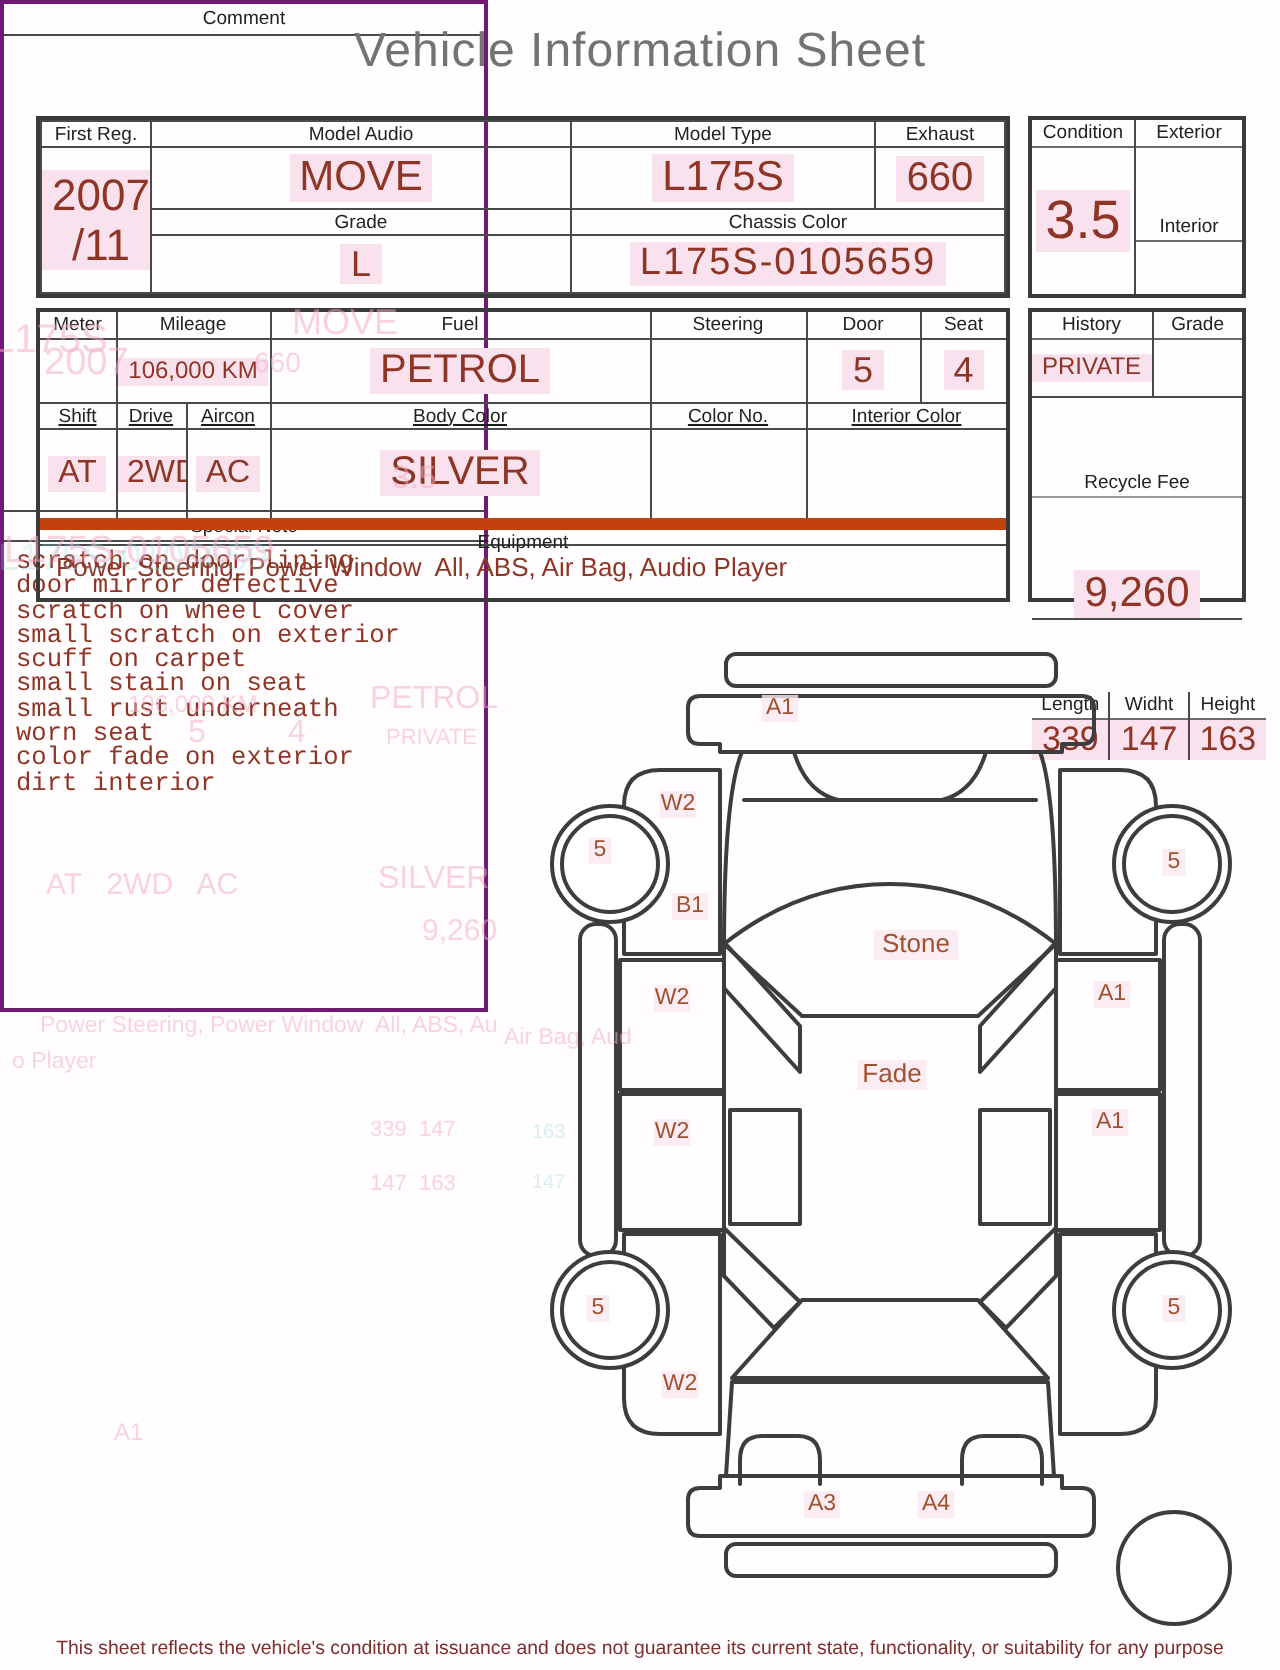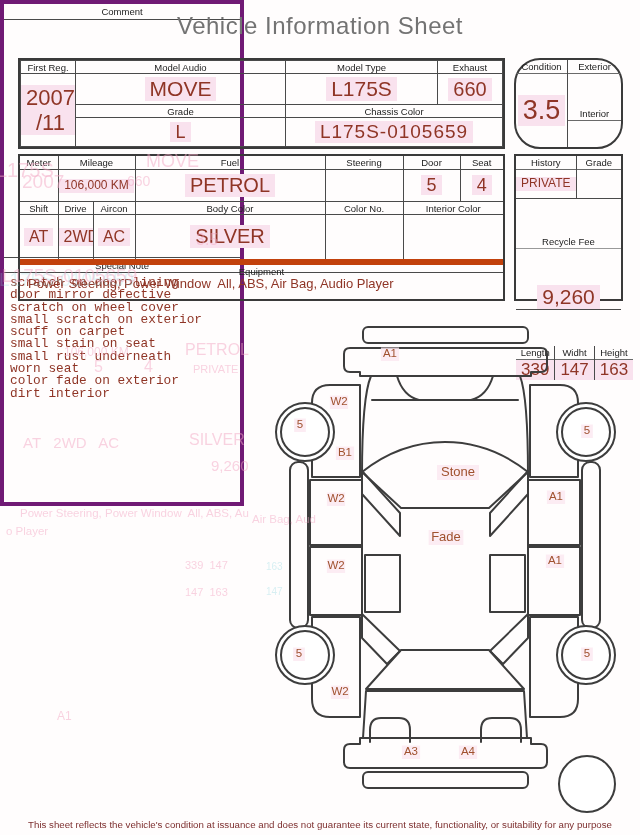--- a/index.html
+++ b/index.html
@@ -16,21 +16,21 @@
   td.v{text-align:center;vertical-align:middle;}
   .red{color:#8f3526;}
   .hl{background:#f9e2ee;padding:0 5px;display:inline-block;line-height:1.15;}
   
   .t1{left:18px;top:58px;width:487px;height:91px;}
   .t1 tr.hr{height:13px;} .t1 tr.vr1{height:31px;} .t1 tr.hr2{height:13px;}
   .firstreg{font-size:22px;line-height:22px;}
   .fs21{font-size:21px;} .fs20{font-size:20px;} .fs19{font-size:19px;} .fs18{font-size:18px;}
   .fs16{font-size:16px;} .fs12{font-size:12px;}
   
-  .p1{left:514px;top:58px;width:109px;height:91px;display:flex;border-radius:26px;}
+  .p1{left:514px;top:58px;width:109px;height:91px;display:flex;}
   .p1 .ccol{width:52px;border-right:1px solid #4a4a4a;display:flex;flex-direction:column;}
   .p1 .ecol{flex:1;display:flex;flex-direction:column;}
   .hline{border-bottom:1px solid #6a6a6a;}
   .hcell{height:14px;line-height:14px;}
   .bigcond{flex:1;display:flex;align-items:center;justify-content:center;font-size:27px;}
   .egap1{height:33px;} 
   
   .t2{left:18px;top:154px;width:487px;height:147px;display:flex;flex-direction:column;}
   .t2 table.grid{height:auto;}
   .t2 tr.hr{height:13px;} .t2 tr.vrA{height:32px;} .t2 tr.vrB{height:44px;margin-left:28px;}
@@ -42,21 +42,21 @@
   .p2row .c{flex:1;display:flex;flex-direction:column;}
   .p2row .c:first-child{border-right:1px solid #4a4a4a;}
   .pv{height:28px;display:flex;align-items:center;justify-content:center;}
   .feehead{height:14px;line-height:14px;border-bottom:1px solid #999;}
   .feeval{height:44px;display:flex;align-items:center;justify-content:center;border-bottom:1px solid #4a4a4a;font-size:21px;}
   .lwh{display:flex;flex:1;}
   .lwh .c{flex:1;display:flex;flex-direction:column;}
   .lwh .c + .c{border-left:1px solid #4a4a4a;}
   .lwhv{flex:1;display:flex;align-items:center;justify-content:center;font-size:17px;}
   
-  .cbox{left:18px;top:312px;width:244px;height:506px;border:4px solid #701a75;display:flex;flex-direction:column;}
+  .cbox{left:18px;top:312px;width:244px;height:506px;border:2px solid #701a75;display:flex;flex-direction:column;}
   .chead{height:16px;line-height:15px;border-bottom:1px solid #4a4a4a;}
   .cbody{height:237px;}
   .snhead{height:16px;line-height:15px;border-top:1px solid #4a4a4a;border-bottom:1px solid #4a4a4a;}
   .snlist{flex:1;padding:4px 16px 0 6px;font-family:Liberation Mono, monospace;}
   .note-line{font-size:12.8px;line-height:12.3px;color:#8f3526;}
   
   .footer{position:absolute;left:0;top:819px;width:100%;text-align:center;
           font-size:9.7px;color:#7d2f2f;}
   
   .diag{position:absolute;left:265px;top:305px;width:375px;height:510px;}
@@ -146,21 +146,21 @@
       <tr class="vrA">
         <td class="v"></td>
         <td class="v red fs12"><span class="hl">106,000 KM</span></td>
         <td class="v red fs20"><span class="hl">PETROL</span></td>
         <td class="v"></td>
         <td class="v red fs18"><span class="hl">5</span></td>
         <td class="v red fs18"><span class="hl">4</span></td>
       </tr>
     </tbody>
       </table>
-    <table class="grid" style="border-style:hidden;border-top:1px solid #4a4a4a;">
+    <table class="grid" style="border-style:hidden;border-top:1px solid #4a4a4a;text-decoration:underline;">
       <colgroup>
           <col style="width:38px">
           <col style="width:35px">
           <col style="width:42px">
           <col style="width:190px">
           <col style="width:78px">
           <col>
         </colgroup>
       <tbody>
           <tr class="hr">

